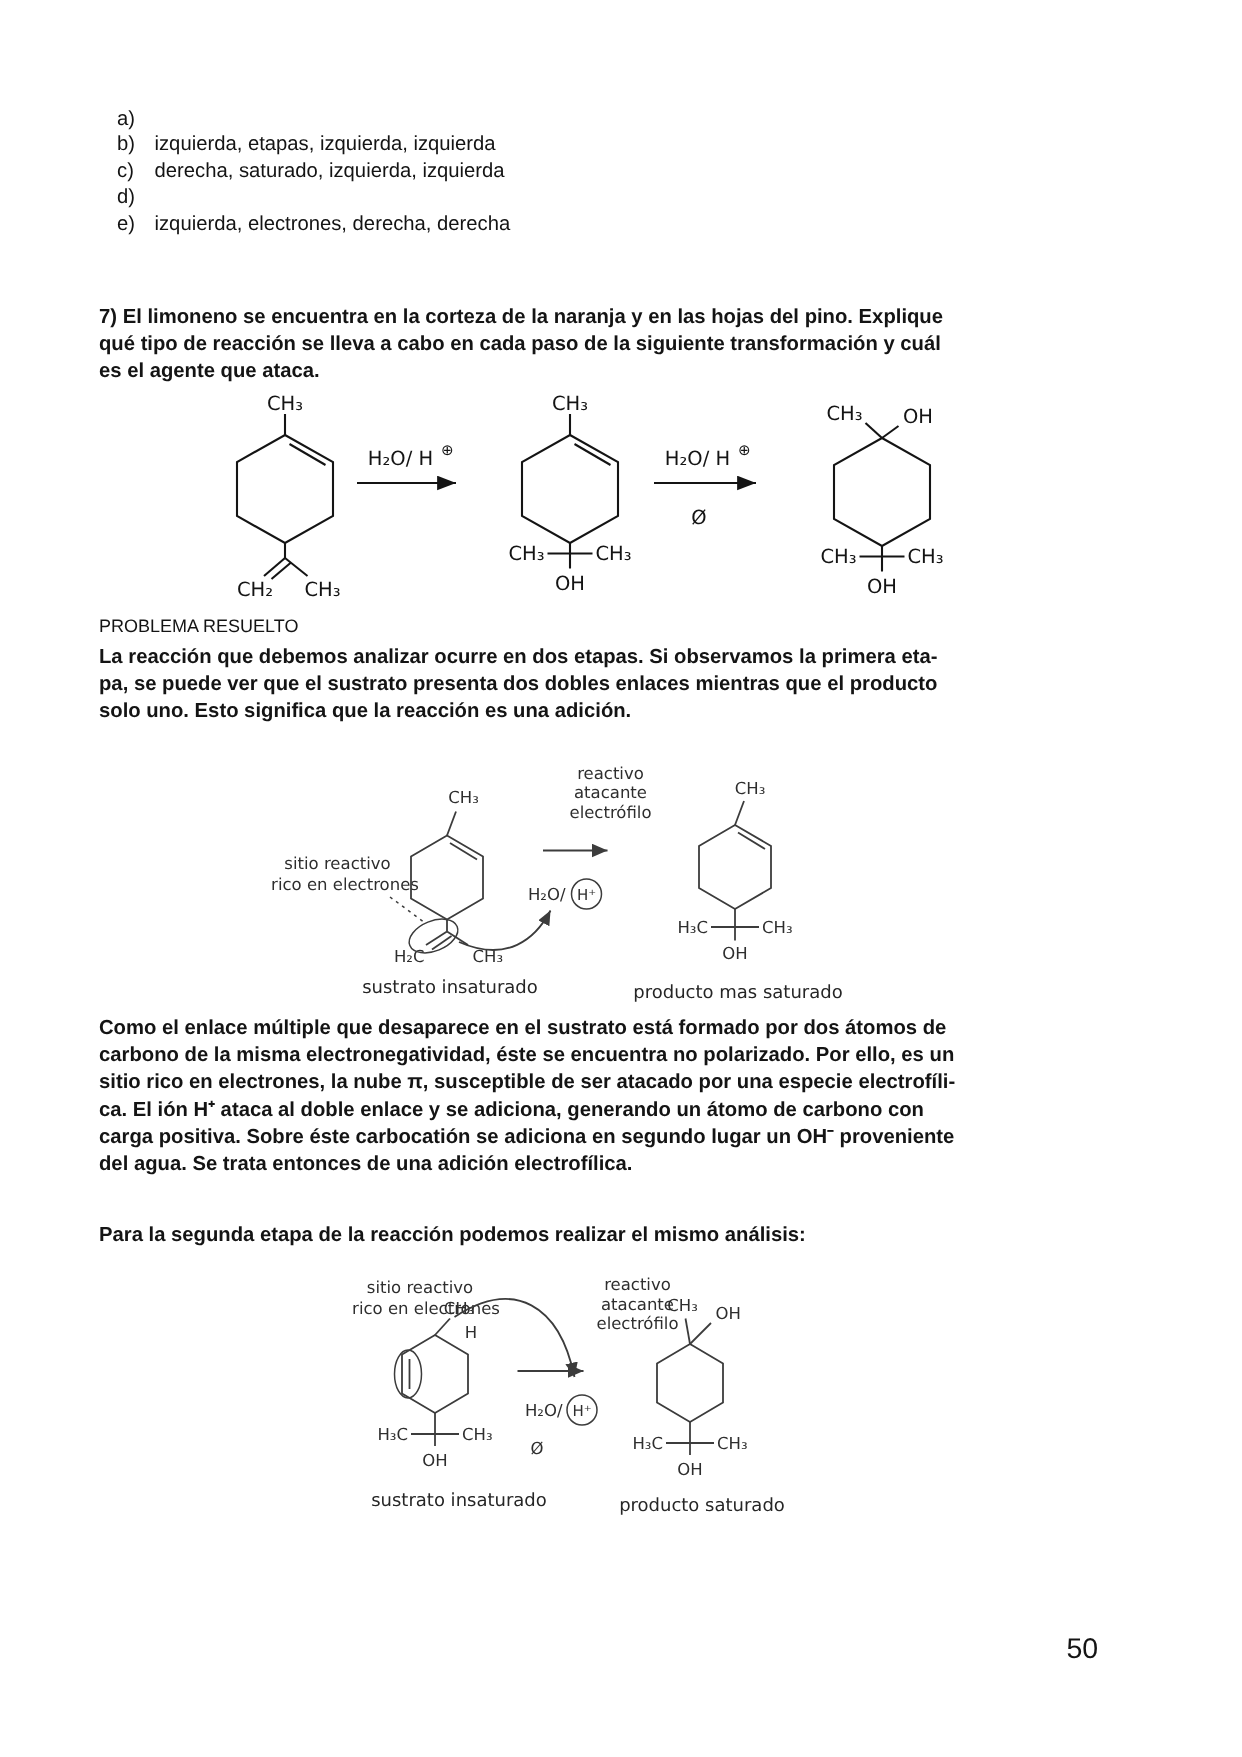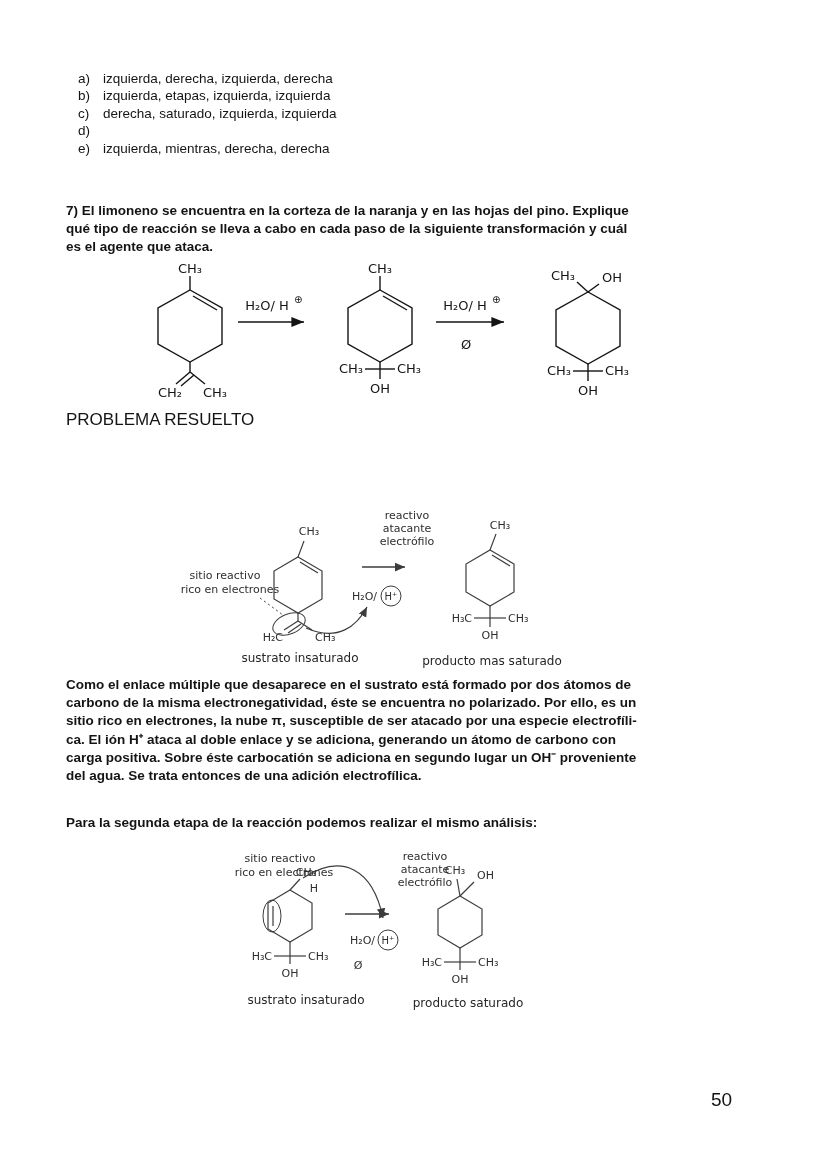--- a/index.html
+++ b/index.html
@@ -17,21 +17,21 @@
     position: absolute;
     white-space: pre-line;
     font-size: 13.5px;
     line-height: 18.2px;
     width: 740px;
     font-weight: bold;
   }
   .options { position: absolute; top: 70px; left: 78px; list-style: none; }
   .option { display: flex; font-size: 13.5px; line-height: 17.4px; }
   .opt-label { width: 25px; }
-  .heading { position: absolute; top: 410px; left: 66px; font-size: 17px; font-weight: 400; }
+  .heading { position: absolute; top: 410px; left: 66px; font-size: 12px; font-weight: 400; }
   .problem { top: 202px; left: 66px; }
   .p1 { top: 429px; left: 66px; }
   .p2 { top: 676px; left: 66px; }
   .p3 { top: 814px; left: 66px; }
   .p4 { top: 1016px; left: 66px; }
   .pagenum { position: absolute; top: 1089px; left: 711px; font-size: 19px; }
   svg { position: absolute; }
   .scheme { top: 260px; left: 118px; }
   .d1 { top: 503px; left: 170px; }
   .d2 { top: 846px; left: 228px; }
@@ -42,36 +42,35 @@
   .hc  { font: 12px "DejaVu Sans", sans-serif; fill: #262626; }
 </style>
 </head>
 <body>
 
 <div class="page">
 
   <ol class="options">
     <li class="option">
       <span class="opt-label">a)</span>
-      <span class="opt-text">izquierda, derecha, izquierda, derecha</span>
     </li>
     <li class="option">
       <span class="opt-label">b)</span>
       <span class="opt-text">izquierda, etapas, izquierda, izquierda</span>
     </li>
     <li class="option">
       <span class="opt-label">c)</span>
       <span class="opt-text">derecha, saturado, izquierda, izquierda</span>
     </li>
     <li class="option">
       <span class="opt-label">d)</span>
     </li>
     <li class="option">
       <span class="opt-label">e)</span>
-      <span class="opt-text">izquierda, mientras, derecha, derecha</span>
+      <span class="opt-text">izquierda, electrones, derecha, derecha</span>
     </li>
   </ol>
 
   <div class="txt problem">7) El limoneno se encuentra en la corteza de la naranja y en las hojas del pino. Explique
 qué tipo de reacción se lleva a cabo en cada paso de la siguiente transformación y cuál
 es el agente que ataca.</div>
 
   <svg class="scheme" width="560" height="148" viewBox="0 0 560 148">
     <defs>
       <marker id="arrP" markerWidth="10" markerHeight="8" refX="9" refY="3.5" orient="auto">
@@ -121,20 +120,23 @@
       <line x1="455" y1="111" x2="485" y2="111"></line>
     </g>
     <text class="pt" x="457" y="20" text-anchor="end">CH₃</text>
     <text class="pt" x="484" y="22" text-anchor="start">OH</text>
     <text class="pt" x="453" y="115" text-anchor="end">CH₃</text>
     <text class="pt" x="487" y="115" text-anchor="start">CH₃</text>
     <text class="pt" x="470" y="135" text-anchor="middle">OH</text>
   </svg>
 
   <div class="heading">PROBLEMA RESUELTO</div>
+  <div class="txt p1">La reacción que debemos analizar ocurre en dos etapas. Si observamos la primera eta-
+pa, se puede ver que el sustrato presenta dos dobles enlaces mientras que el producto
+solo uno. Esto significa que la reacción es una adición.</div>
 
   <svg class="d1" width="415" height="172" viewBox="0 0 415 172">
     <defs>
       <marker id="arrD1" markerWidth="9" markerHeight="8" refX="8" refY="3.5" orient="auto">
         <path d="M0,0 L8,3.5 L0,7 z" fill="#3c3c3c"></path>
       </marker>
     </defs>
 
     <text class="ht" x="237" y="16" text-anchor="middle">reactivo</text>
     <text class="ht" x="237" y="29" text-anchor="middle">atacante</text>

